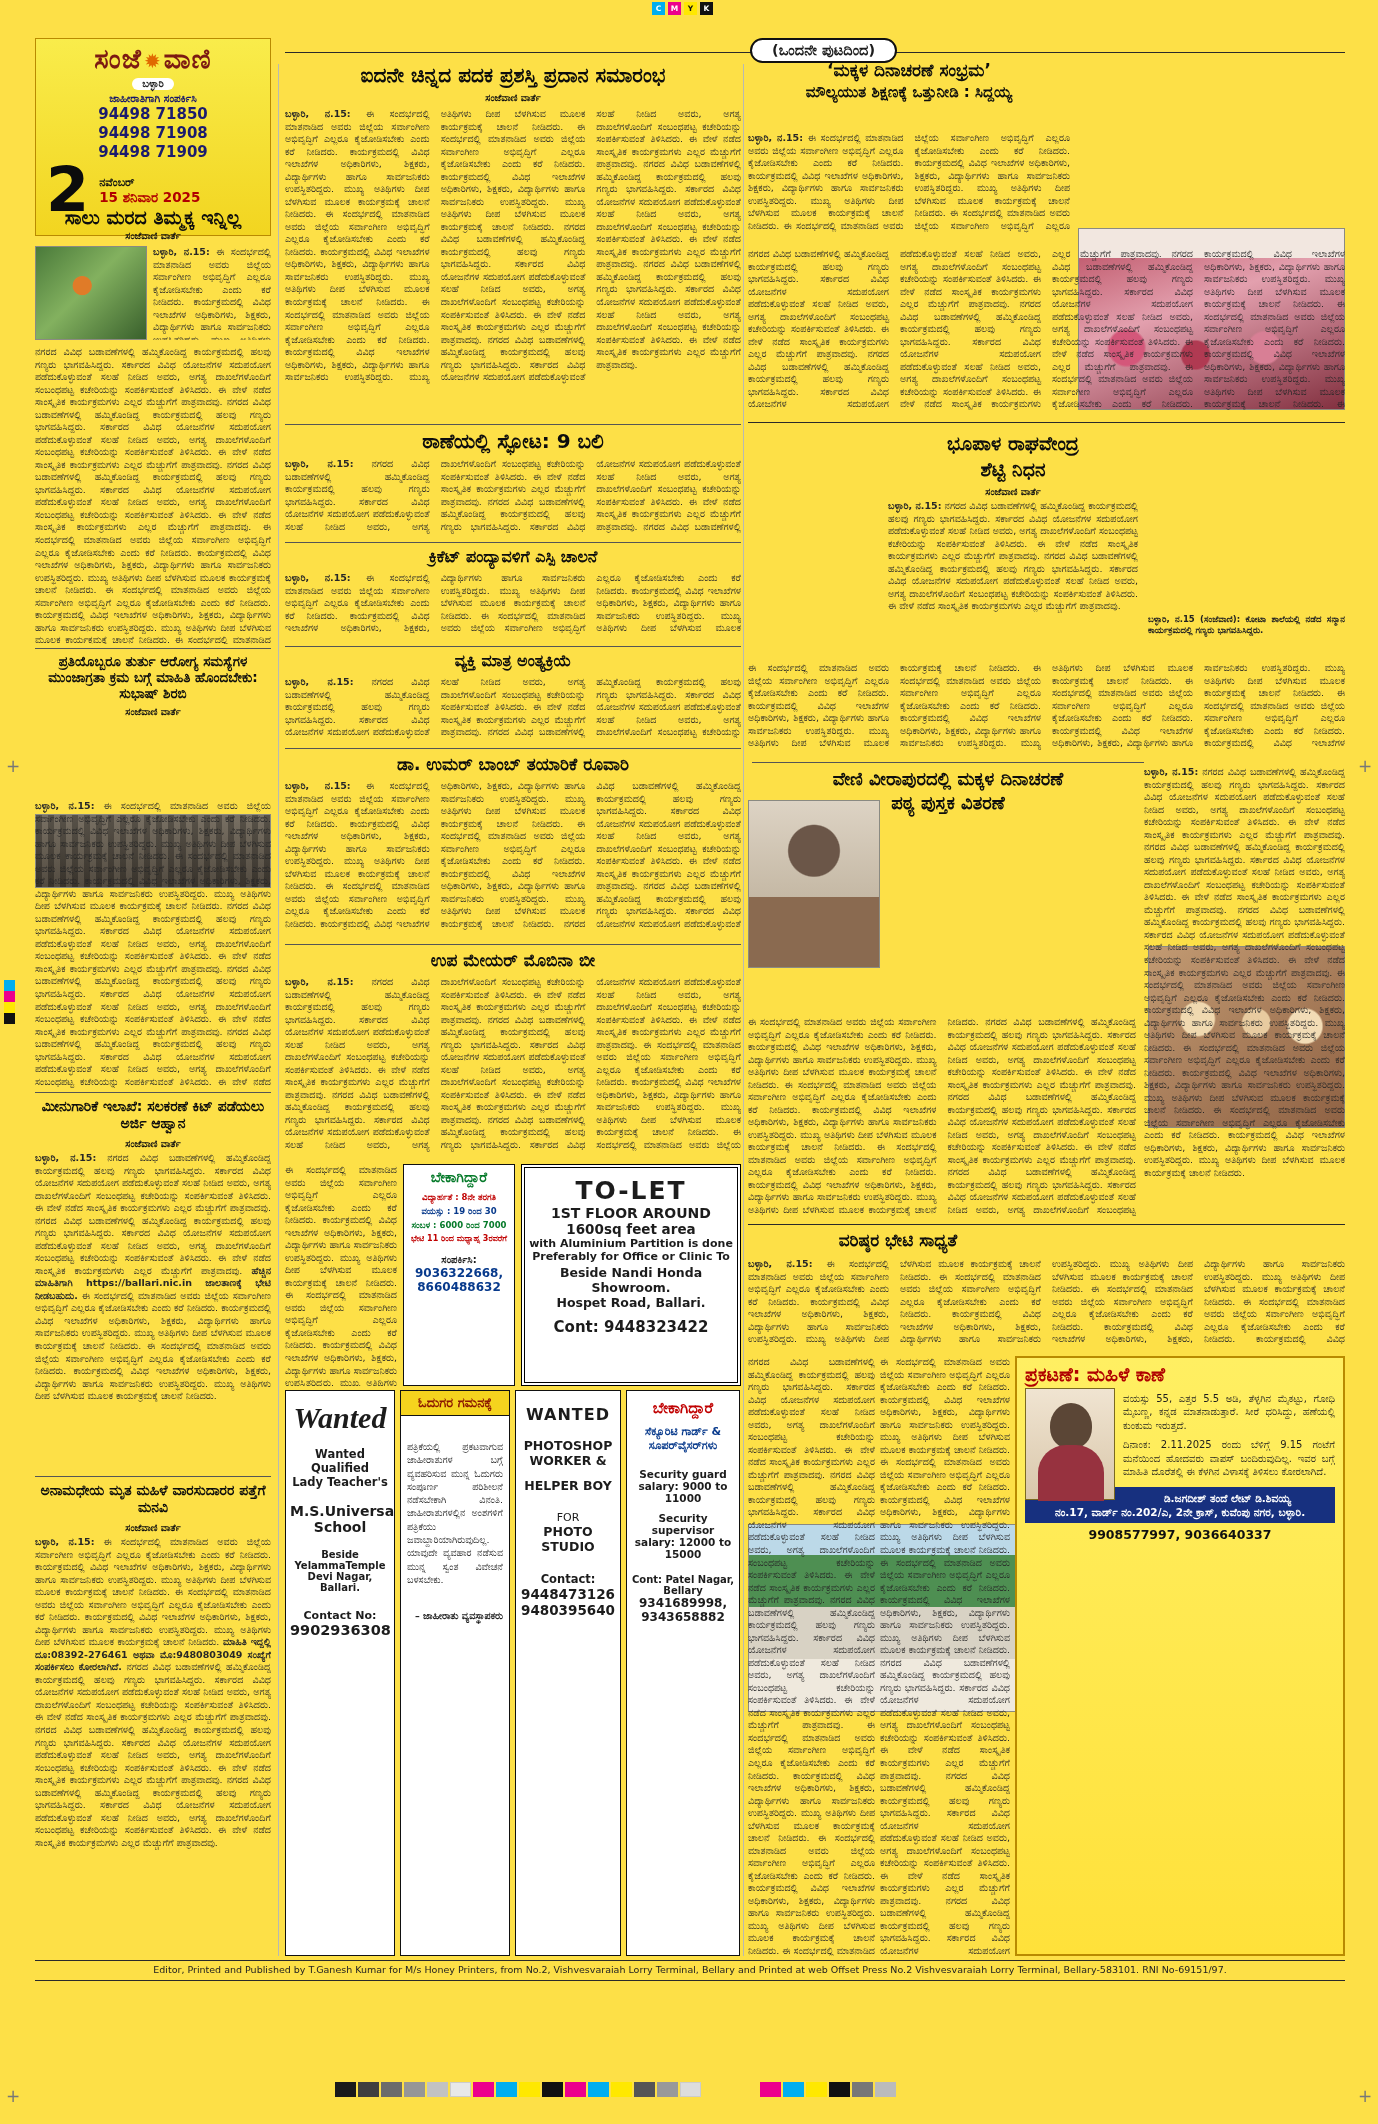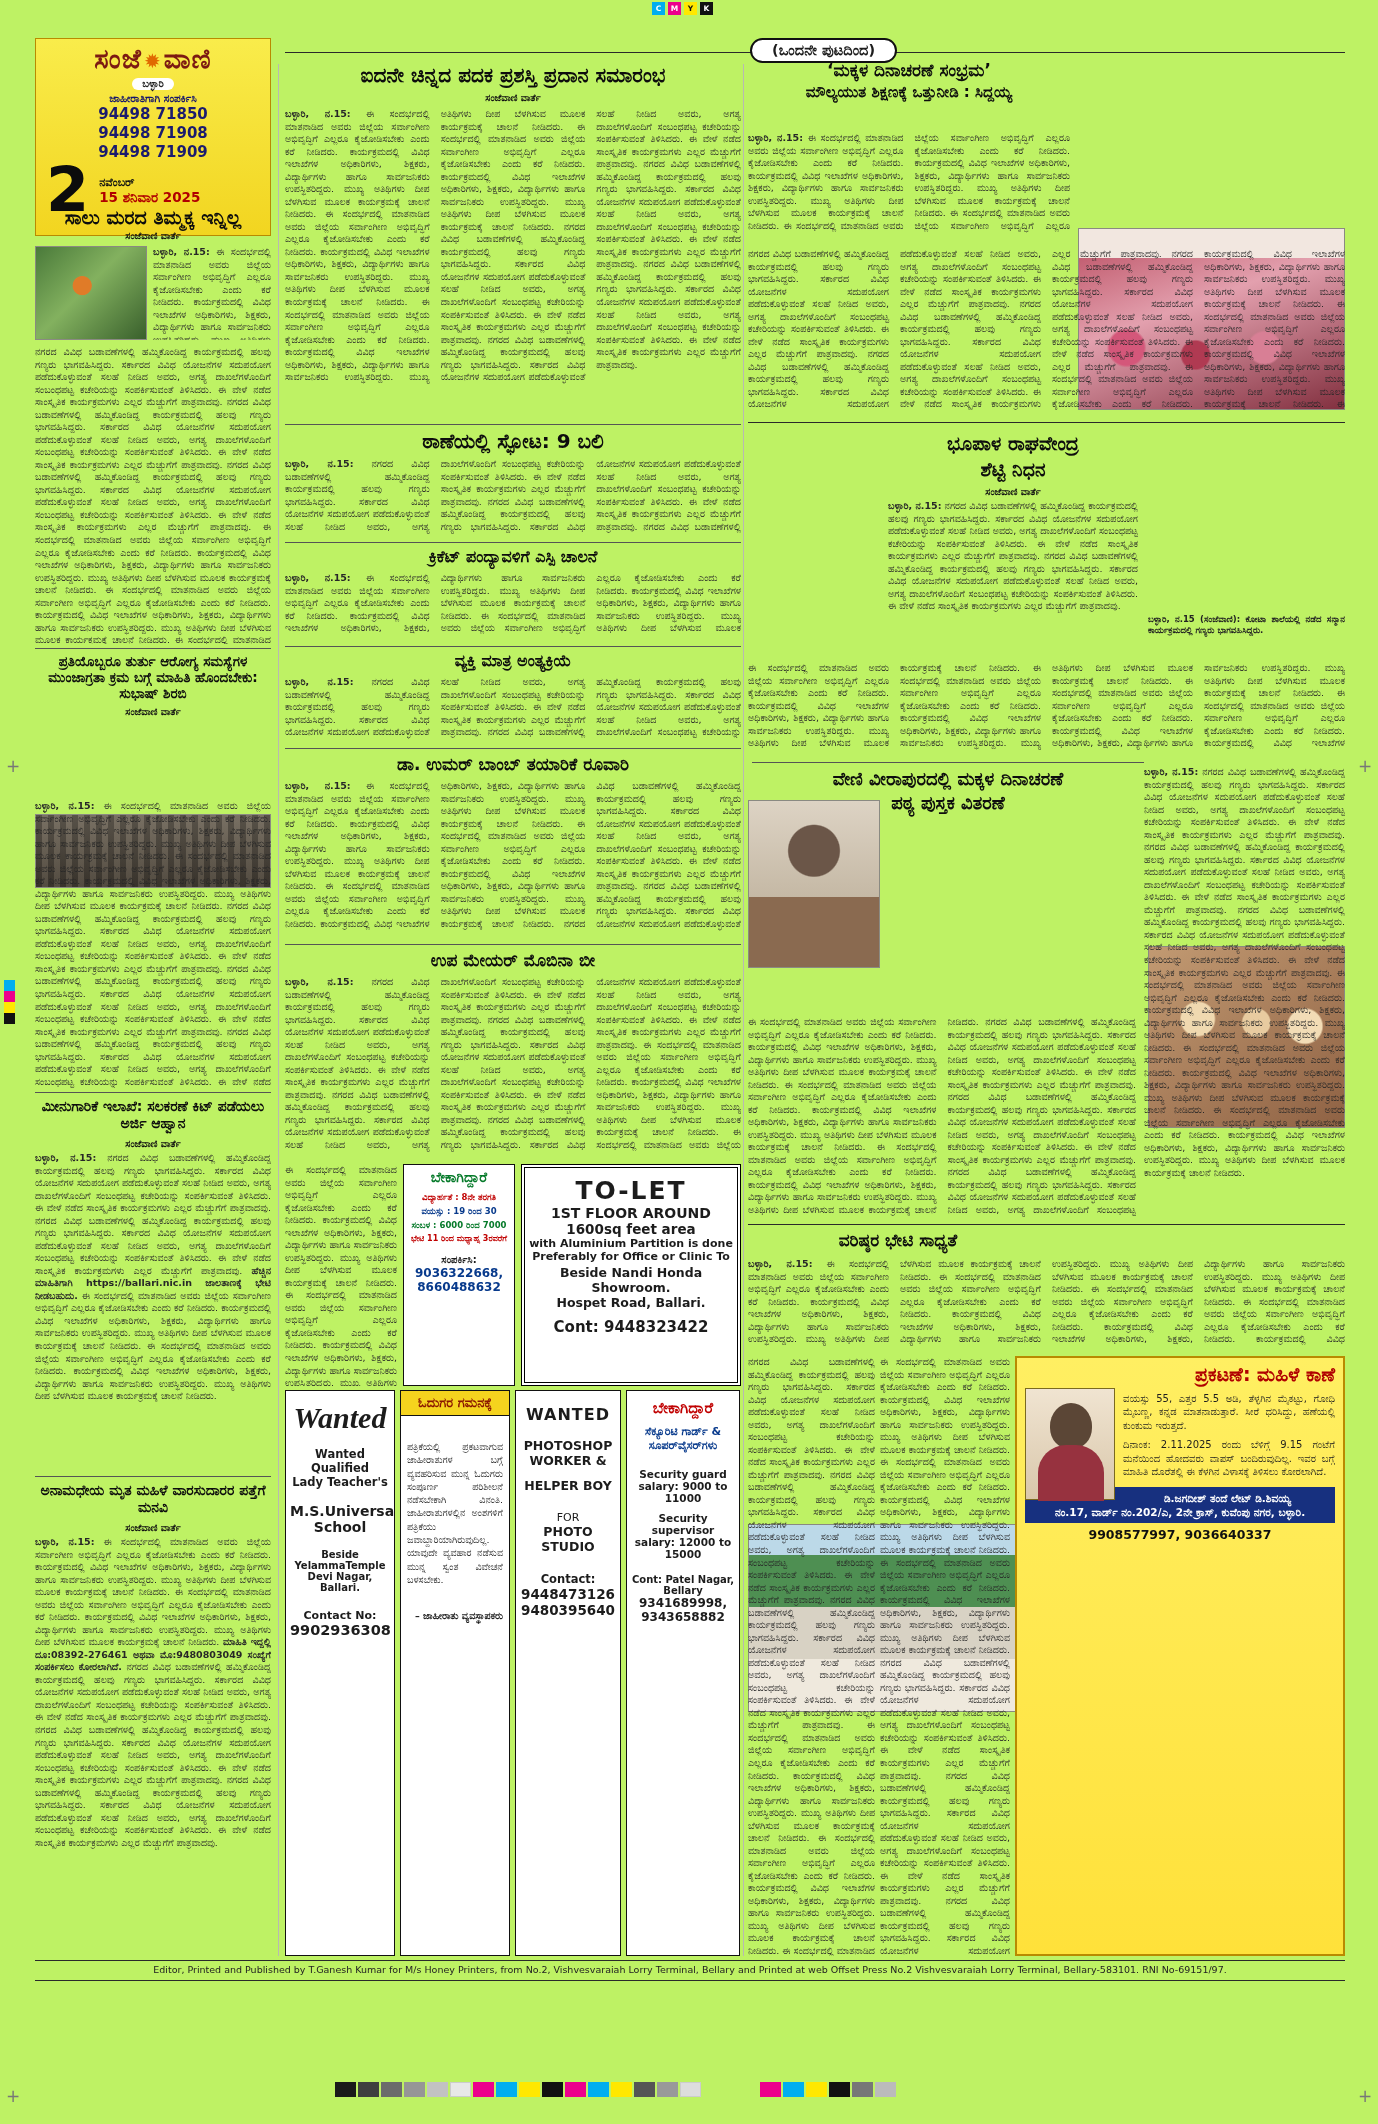--- a/index.html
+++ b/index.html
@@ -1,17 +1,17 @@
 <!DOCTYPE html>
 <html lang="kn"><head>
 <meta charset="utf-8">
 <style>
 *{margin:0;padding:0;box-sizing:border-box}
 html,body{background:#dcdcd6}
-.page{position:relative;width:1378px;height:2124px;margin:0 auto;background:#bef264;font-family:"DejaVu Sans",sans-serif;color:#1c1c1c;overflow:hidden}
+.page{position:relative;width:1378px;height:2124px;margin:0 auto;background:#fde047;font-family:"DejaVu Sans",sans-serif;color:#1c1c1c;overflow:hidden}
 .abs{position:absolute}
 .hl{font-weight:700;text-align:center;line-height:1.18;color:#0d0d0d}
 .sect{border-top:1.3px solid #555;padding-top:5px}
 .bt{font-size:9.5px;line-height:1.32;text-align:justify;color:#272727;overflow:hidden}
 .bt b{white-space:nowrap}
 .byline{font-weight:700;font-size:9.5px;text-align:center;color:#111}
 .c2{column-count:2;column-gap:11px}
 .c3{column-count:3;column-gap:11px}
 .c4{column-count:4;column-gap:11px}
 .ph{position:relative;overflow:hidden;border:1px solid #8a8a82}
@@ -37,21 +37,21 @@
 .dbl{border:4px double #000}
 .sq{display:inline-block;width:13px;height:13px;font-size:7.5px;font-weight:700;color:#fff;text-align:center;line-height:13px;margin-right:3px;vertical-align:top}
 .cbar{display:inline-block;width:21px;height:15px;margin-right:2px;vertical-align:top}
 .plus{color:#777;font-size:17px;font-weight:400}
 .tl-title{font-size:25px;font-weight:800;letter-spacing:2px;margin-top:6px}
 .tl-l{font-weight:700}
 .ad-h-red{color:#c00000;font-weight:800}
 .ad-h-blue{color:#083a8c;font-weight:800}
 .w-script{font-family:"Liberation Serif",serif;font-style:italic;font-weight:700;font-size:30px}
 .prk{background:linear-gradient(#ffef62,#ffe13a);border:2px solid #b98a00;overflow:hidden;padding:6px 8px;text-align:left}
-.prk-title{font-size:19px;font-weight:800;color:#b00000;text-align:right;line-height:1.15}
+.prk-title{font-size:19px;font-weight:800;color:#b00000;text-align:left;line-height:1.15}
 .prk-body{font-size:10px;line-height:1.35;text-align:justify;color:#1d1d1d;margin-top:6px}
 .prk-photo{float:left;width:90px;height:112px;margin:2px 8px 4px 0;border:1px solid #7a6a20;background:linear-gradient(#f0e4d1,#d9c7ab);position:relative}
 .prk-photo:before{content:"";position:absolute;left:24px;top:14px;width:42px;height:46px;border-radius:50% 50% 46% 46%;background:#5b4636}
 .prk-photo:after{content:"";position:absolute;left:12px;top:56px;width:66px;height:56px;border-radius:28px 28px 0 0;background:#97323f}
 .prk-contact{background:#17307f;color:#fff;font-size:10.5px;font-weight:700;text-align:center;padding:4px 3px;margin-top:8px;line-height:1.35}
 .prk-phones{font-size:12.5px;font-weight:800;text-align:center;color:#101010;margin-top:4px}
 .ftxt{font-size:9.5px;text-align:center;color:#222}
 </style>
 </head>
 <body>

